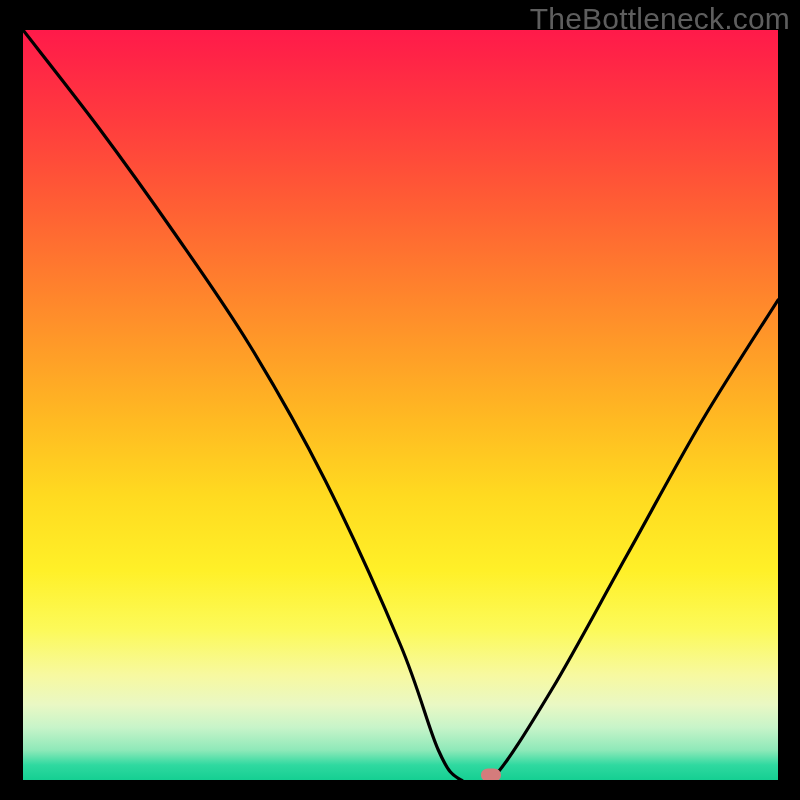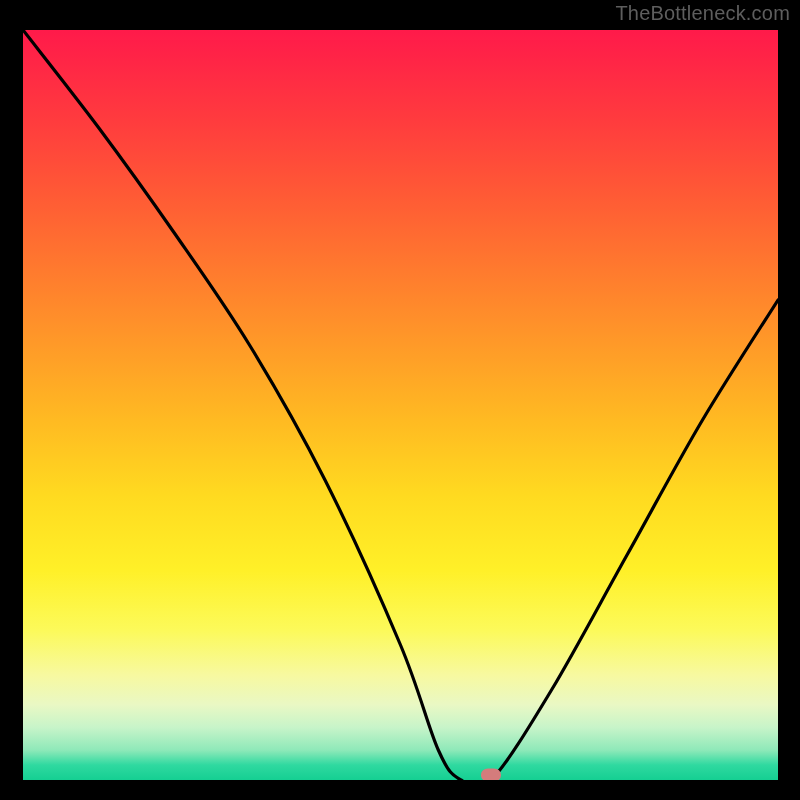--- a/index.html
+++ b/index.html
@@ -14,21 +14,21 @@
     position: relative;
     width: 800px;
     height: 800px;
     background: #000;
   }
   .attribution {
     position: absolute;
     top: 2px;
     right: 10px;
     color: #5e5e5e;
-    font-size: 20px;
+    font-size: 30px;
     font-weight: 500;
     letter-spacing: 0.2px;
     text-align: right;
   }
   .plot {
     position: absolute;
     left: 23px;
     top: 30px;
     width: 755px;
     height: 750px;

